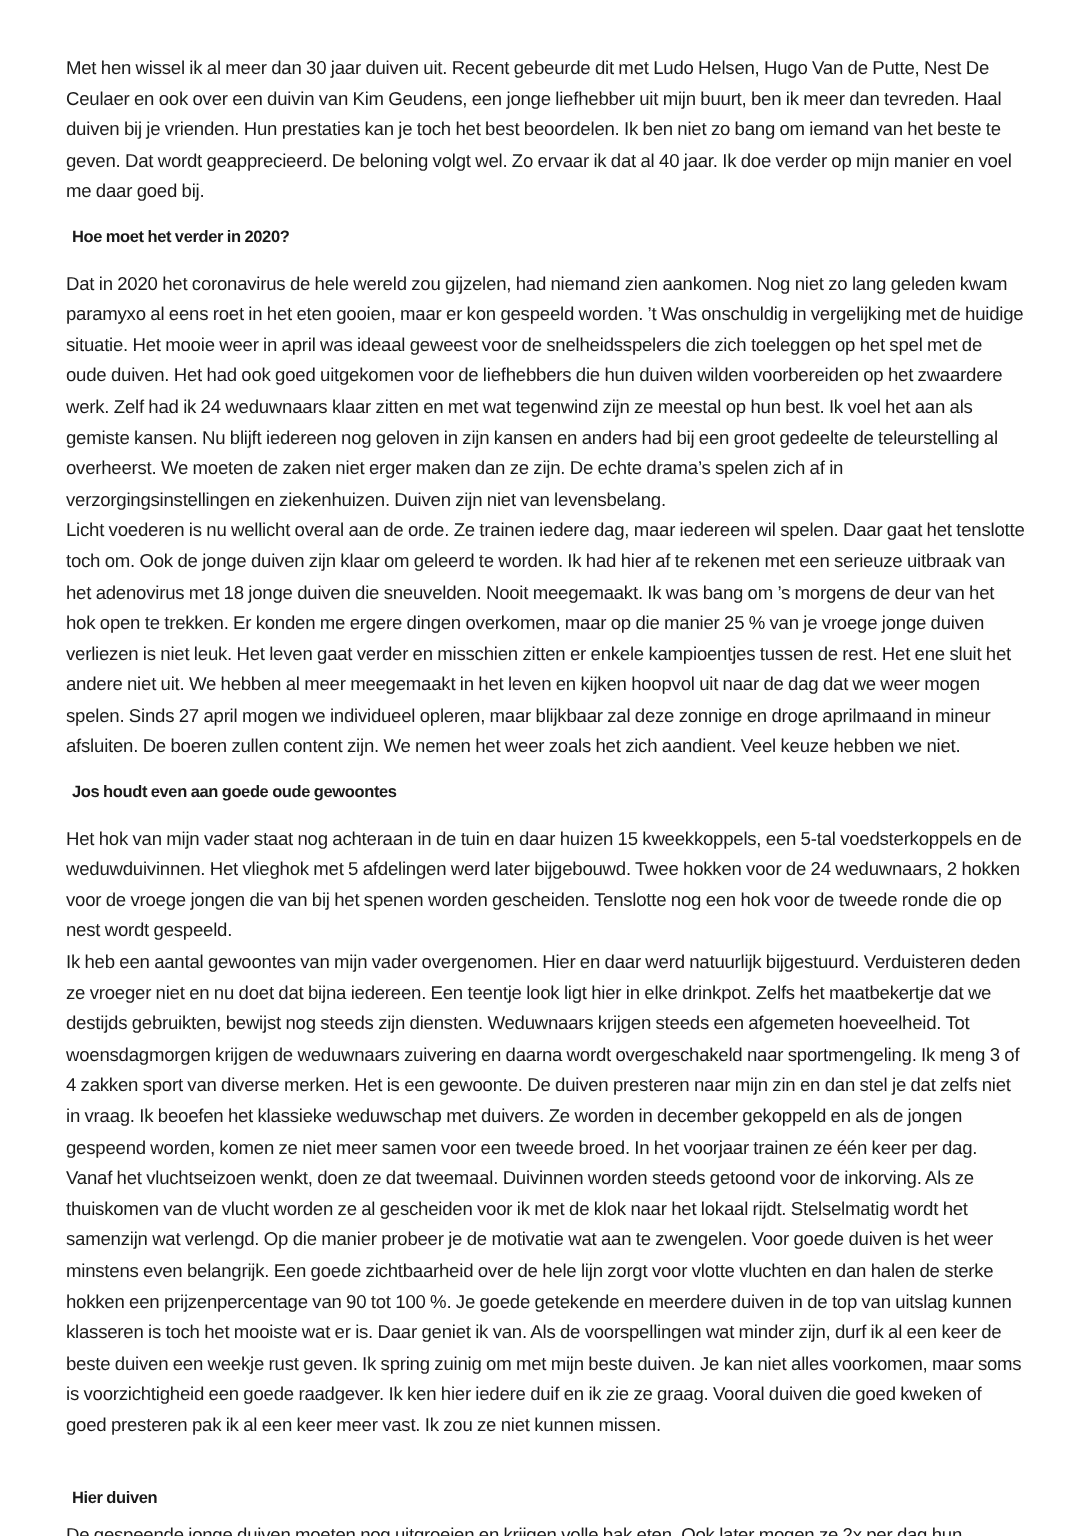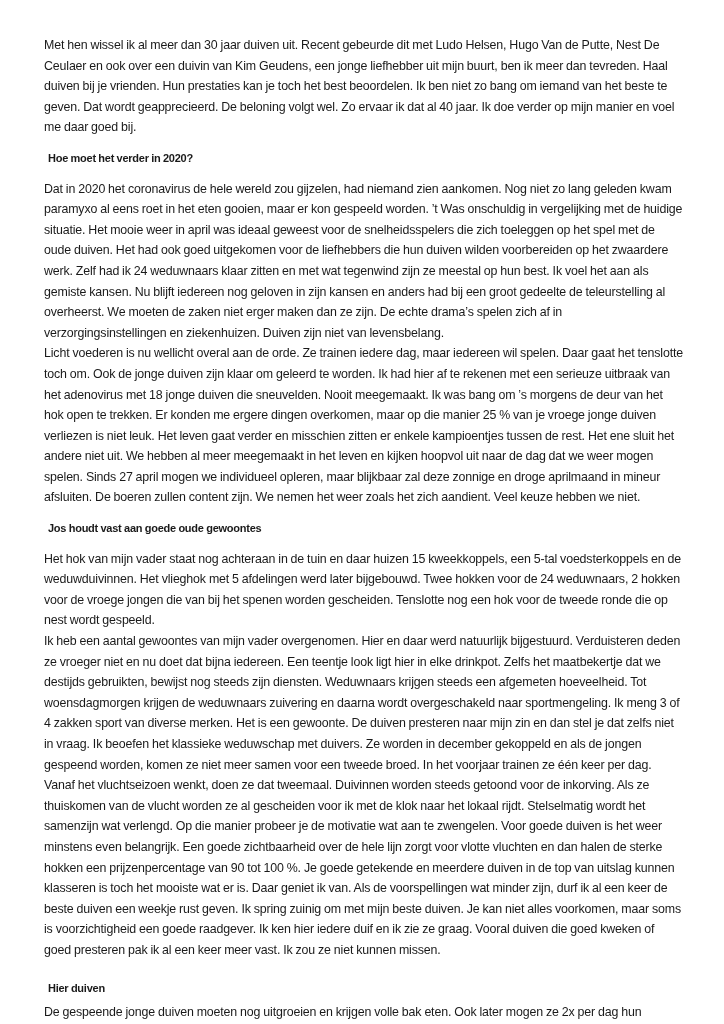--- a/index.html
+++ b/index.html
@@ -18,33 +18,33 @@
   }
   .para { margin: 0; }
   .heading {
     margin: 4px;
     font-weight: bold;
     font-size: 11px;
     letter-spacing: -0.25px;
   }
   .gap-after-para { margin-bottom: 10px; }
   .gap-after-head { margin-bottom: 10px; }
-  .gap-small { margin-bottom: 17px; }
+  .gap-small { margin-bottom: 28px; }
 </style>
 </head>
 <body>
 
 <div class="page">
 
   <p class="para gap-after-para">Met hen wissel ik al meer dan 30 jaar duiven uit. Recent gebeurde dit met Ludo Helsen, Hugo Van de Putte, Nest De Ceulaer en ook over een duivin van Kim Geudens, een jonge liefhebber uit mijn buurt, ben ik meer dan tevreden. Haal duiven bij je vrienden. Hun prestaties kan je toch het best beoordelen. Ik ben niet zo bang om iemand van het beste te geven. Dat wordt geapprecieerd. De beloning volgt wel. Zo ervaar ik dat al 40 jaar. Ik doe verder op mijn manier en voel me daar goed bij.</p>
 
   <h2 class="heading gap-after-head">Hoe moet het verder in 2020?</h2>
   <p class="para">Dat in 2020 het coronavirus de hele wereld zou gijzelen, had niemand zien aankomen. Nog niet zo lang geleden kwam paramyxo al eens roet in het eten gooien, maar er kon gespeeld worden. ’t Was onschuldig in vergelijking met de huidige situatie. Het mooie weer in april was ideaal geweest voor de snelheidsspelers die zich toeleggen op het spel met de oude duiven. Het had ook goed uitgekomen voor de liefhebbers die hun duiven wilden voorbereiden op het zwaardere werk. Zelf had ik 24 weduwnaars klaar zitten en met wat tegenwind zijn ze meestal op hun best. Ik voel het aan als gemiste kansen. Nu blijft iedereen nog geloven in zijn kansen en anders had bij een groot gedeelte de teleurstelling al overheerst. We moeten de zaken niet erger maken dan ze zijn. De echte drama’s spelen zich af in verzorgingsinstellingen en ziekenhuizen. Duiven zijn niet van levensbelang.</p>
   <p class="para gap-after-para">Licht voederen is nu wellicht overal aan de orde. Ze trainen iedere dag, maar iedereen wil spelen. Daar gaat het tenslotte toch om. Ook de jonge duiven zijn klaar om geleerd te worden. Ik had hier af te rekenen met een serieuze uitbraak van het adenovirus met 18 jonge duiven die sneuvelden. Nooit meegemaakt. Ik was bang om ’s morgens de deur van het hok open te trekken. Er konden me ergere dingen overkomen, maar op die manier 25 % van je vroege jonge duiven verliezen is niet leuk. Het leven gaat verder en misschien zitten er enkele kampioentjes tussen de rest. Het ene sluit het andere niet uit. We hebben al meer meegemaakt in het leven en kijken hoopvol uit naar de dag dat we weer mogen spelen. Sinds 27 april mogen we individueel opleren, maar blijkbaar zal deze zonnige en droge aprilmaand in mineur afsluiten. De boeren zullen content zijn. We nemen het weer zoals het zich aandient. Veel keuze hebben we niet.</p>
 
-  <h2 class="heading gap-after-head">Jos houdt vast aan goede oude gewoontes</h2>
+  <h2 class="heading gap-after-head">Jos houdt even aan goede oude gewoontes</h2>
   <p class="para">Het hok van mijn vader staat nog achteraan in de tuin en daar huizen 15 kweekkoppels, een 5-tal voedsterkoppels en de weduwduivinnen. Het vlieghok met 5 afdelingen werd later bijgebouwd. Twee hokken voor de 24 weduwnaars, 2 hokken voor de vroege jongen die van bij het spenen worden gescheiden. Tenslotte nog een hok voor de tweede ronde die op nest wordt gespeeld.</p>
   <p class="para gap-small">Ik heb een aantal gewoontes van mijn vader overgenomen. Hier en daar werd natuurlijk bijgestuurd. Verduisteren deden ze vroeger niet en nu doet dat bijna iedereen. Een teentje look ligt hier in elke drinkpot. Zelfs het maatbekertje dat we destijds gebruikten, bewijst nog steeds zijn diensten. Weduwnaars krijgen steeds een afgemeten hoeveelheid. Tot woensdagmorgen krijgen de weduwnaars zuivering en daarna wordt overgeschakeld naar sportmengeling. Ik meng 3 of 4 zakken sport van diverse merken. Het is een gewoonte. De duiven presteren naar mijn zin en dan stel je dat zelfs niet in vraag. Ik beoefen het klassieke weduwschap met duivers. Ze worden in december gekoppeld en als de jongen gespeend worden, komen ze niet meer samen voor een tweede broed. In het voorjaar trainen ze één keer per dag. Vanaf het vluchtseizoen wenkt, doen ze dat tweemaal. Duivinnen worden steeds getoond voor de inkorving. Als ze thuiskomen van de vlucht worden ze al gescheiden voor ik met de klok naar het lokaal rijdt. Stelselmatig wordt het samenzijn wat verlengd. Op die manier probeer je de motivatie wat aan te zwengelen. Voor goede duiven is het weer minstens even belangrijk. Een goede zichtbaarheid over de hele lijn zorgt voor vlotte vluchten en dan halen de sterke hokken een prijzenpercentage van 90 tot 100 %. Je goede getekende en meerdere duiven in de top van uitslag kunnen klasseren is toch het mooiste wat er is. Daar geniet ik van. Als de voorspellingen wat minder zijn, durf ik al een keer de beste duiven een weekje rust geven. Ik spring zuinig om met mijn beste duiven. Je kan niet alles voorkomen, maar soms is voorzichtigheid een goede raadgever. Ik ken hier iedere duif en ik zie ze graag. Vooral duiven die goed kweken of goed presteren pak ik al een keer meer vast. Ik zou ze niet kunnen missen.</p>
 
   <h2 class="heading">Hier duiven</h2>
   <p class="para">De gespeende jonge duiven moeten nog uitgroeien en krijgen volle bak eten. Ook later mogen ze 2x per dag hun goesting eten. Van zodra er gerst blijft liggen, is dat het signaal om niet meer bij te voeren. Van begin maart tot de wedstrijden eraan komen worden de jonge duiven van de eerste ronde verduisterd. ’s Avonds vanaf 17 uur tot ‘s</p>
 
 </div>
 
 </body></html>

